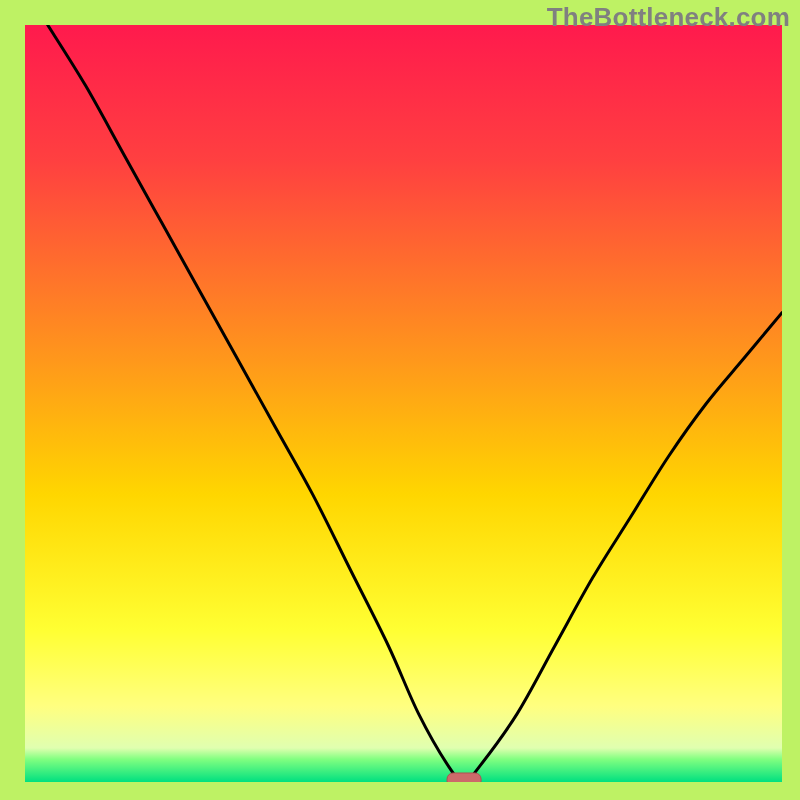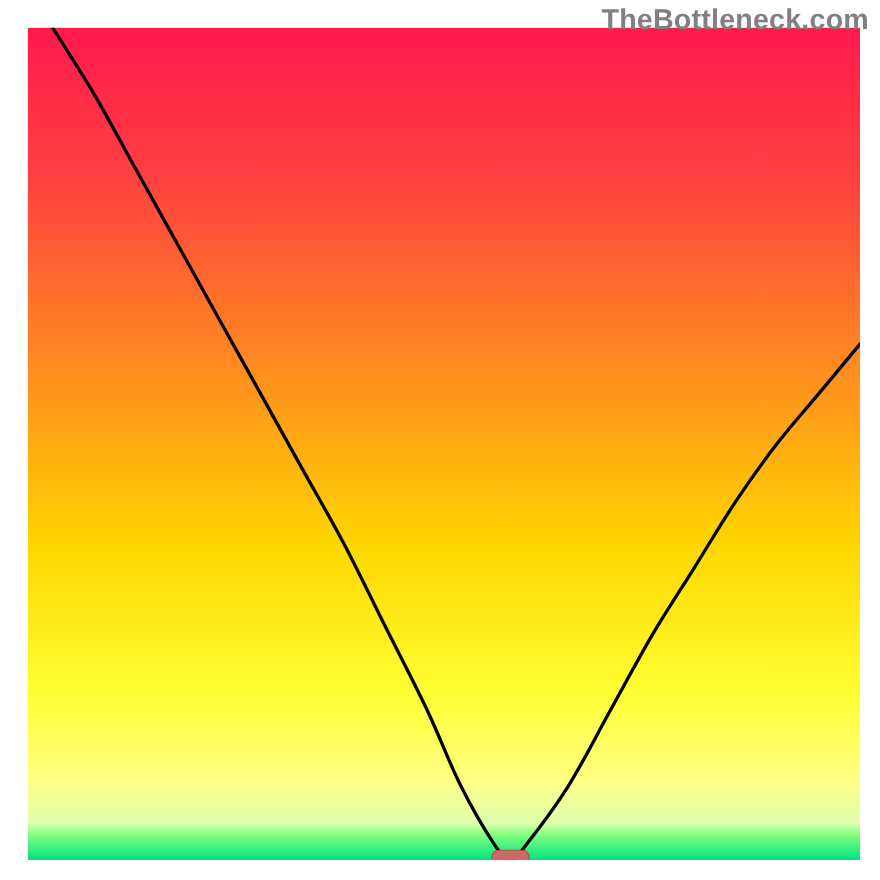--- a/index.html
+++ b/index.html
@@ -9,21 +9,21 @@
     height: 800px;
     background: #000;
     overflow: hidden;
   }
   .frame {
     position: absolute;
     left: 0;
     top: 0;
     width: 800px;
     height: 800px;
-    background: #ffffff;
+    background: #bef264;
   }
   .plot {
     position: absolute;
     left: 25px;
     top: 25px;
     width: 757px;
     height: 757px;
     overflow: hidden;
   }
   .watermark {

